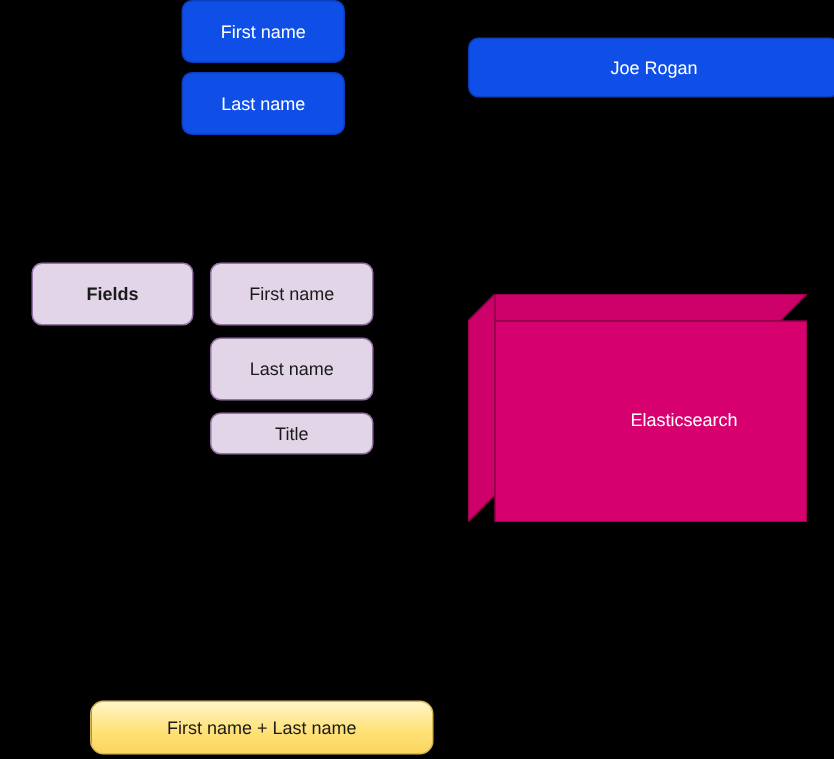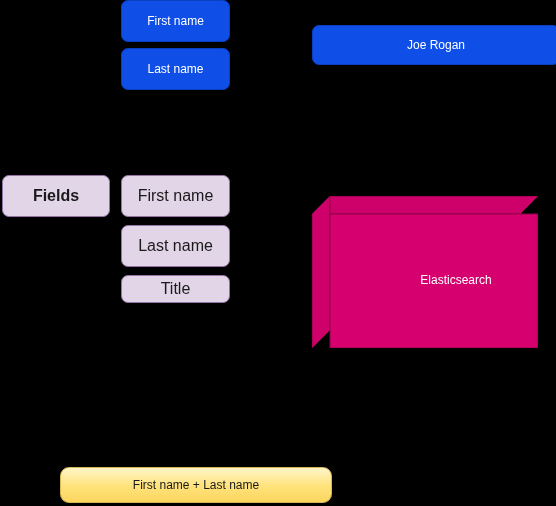--- a/index.html
+++ b/index.html
@@ -43,21 +43,22 @@
     font-size: 12px;
   }
   .node.blue.bold { font-weight: bold; }
 
   
   .node.lavender {
     background: #E1D5E7;
     border: 1px solid #9673A6;
     border-radius: 7px;
     color: #1A1A1A;
-    font-size: 16px;
+    font-size: 12px;
+    margin-left: 19px;
   }
   .node.lavender.bold { font-weight: bold; }
 
   
   .node.amber {
     background: linear-gradient(180deg, #FFF6C8 0%, #FFE27A 55%, #FBD65F 100%);
     border: 1px solid #D6B656;
     border-radius: 9px;
     color: #1A1A1A;
     font-size: 12px;
@@ -113,15 +114,15 @@
 
       <polygon points="0,18 18,0 226,0 208,18" fill="#CE0069" stroke="#8F0048" stroke-width="1"></polygon>
 
       <polygon points="0,18 18,0 18,134 0,152" fill="#CE0069" stroke="#8F0048" stroke-width="1"></polygon>
 
       <rect x="18" y="18" width="208" height="134" fill="#D6006E" stroke="#8F0048" stroke-width="1"></rect>
     </svg>
     <div class="es-label">Elasticsearch</div>
   </div>
 
-  <div class="node amber" style="left:60px; top:467px; width:272px; height:36px;text-align:right;">First name + Last name</div>
+  <div class="node amber" style="left:60px; top:467px; width:229px; height:36px;text-align:right;">First name + Last name</div>
 
 </div>
 
 </body></html>

